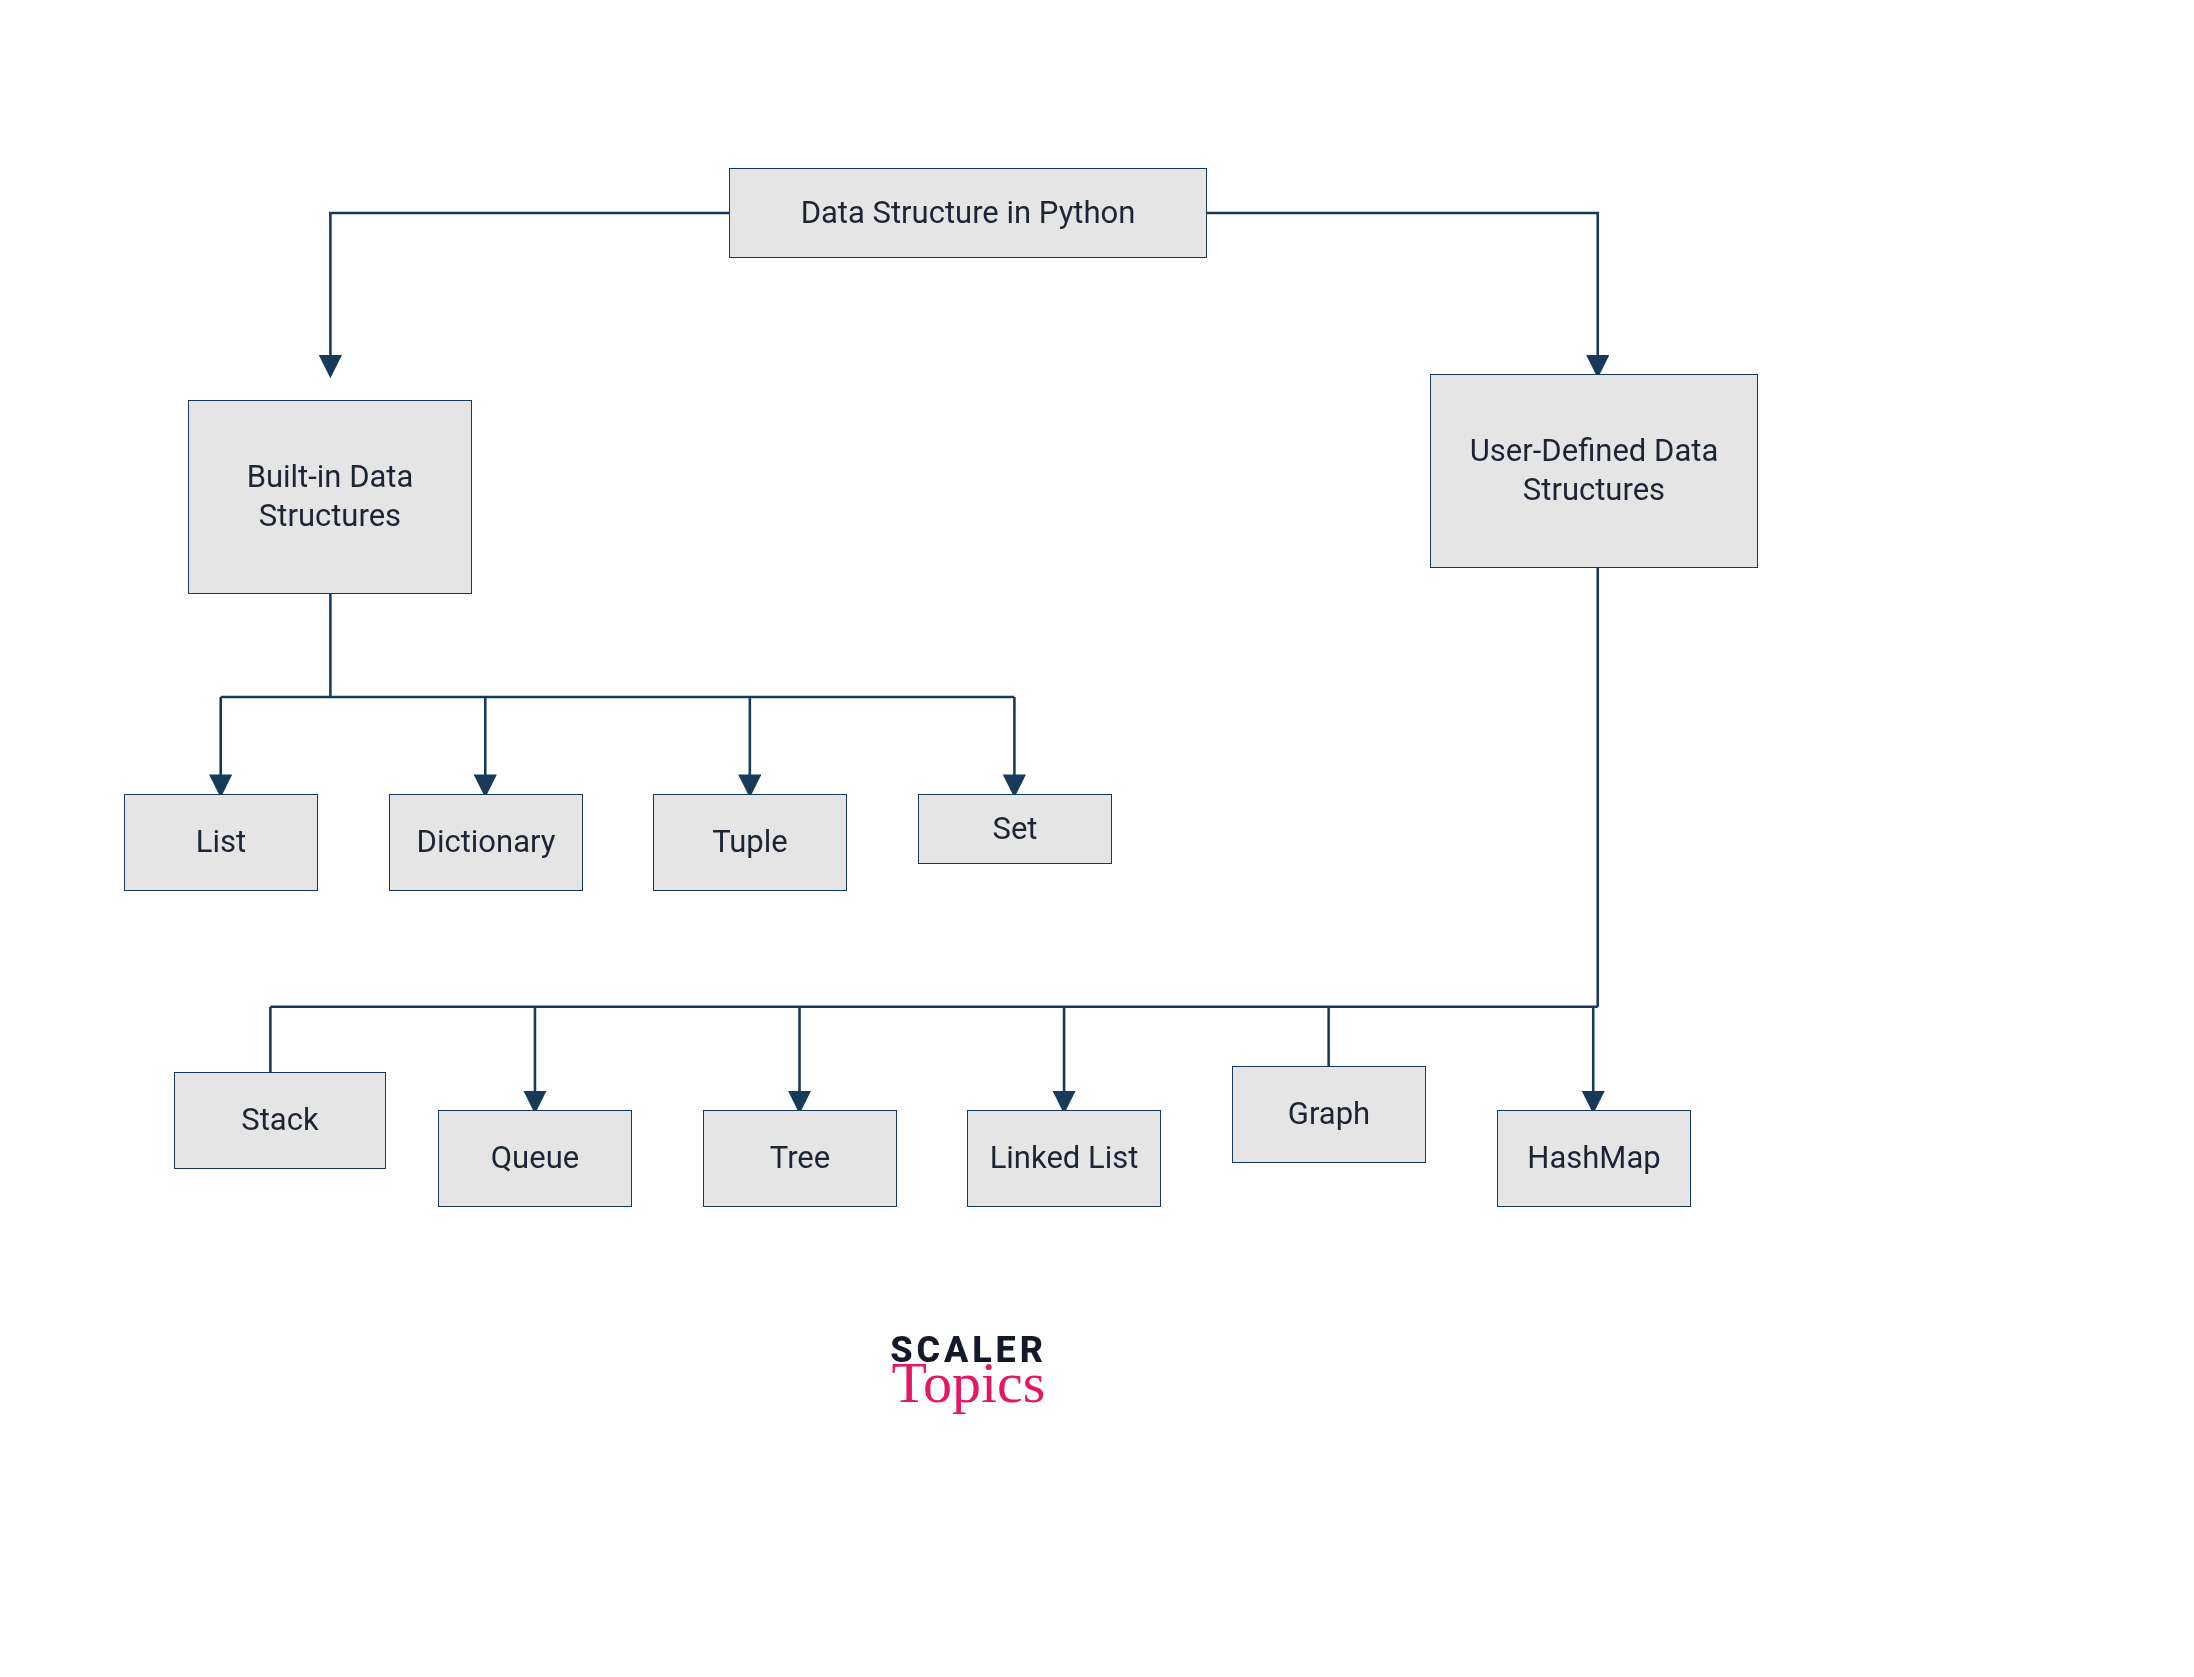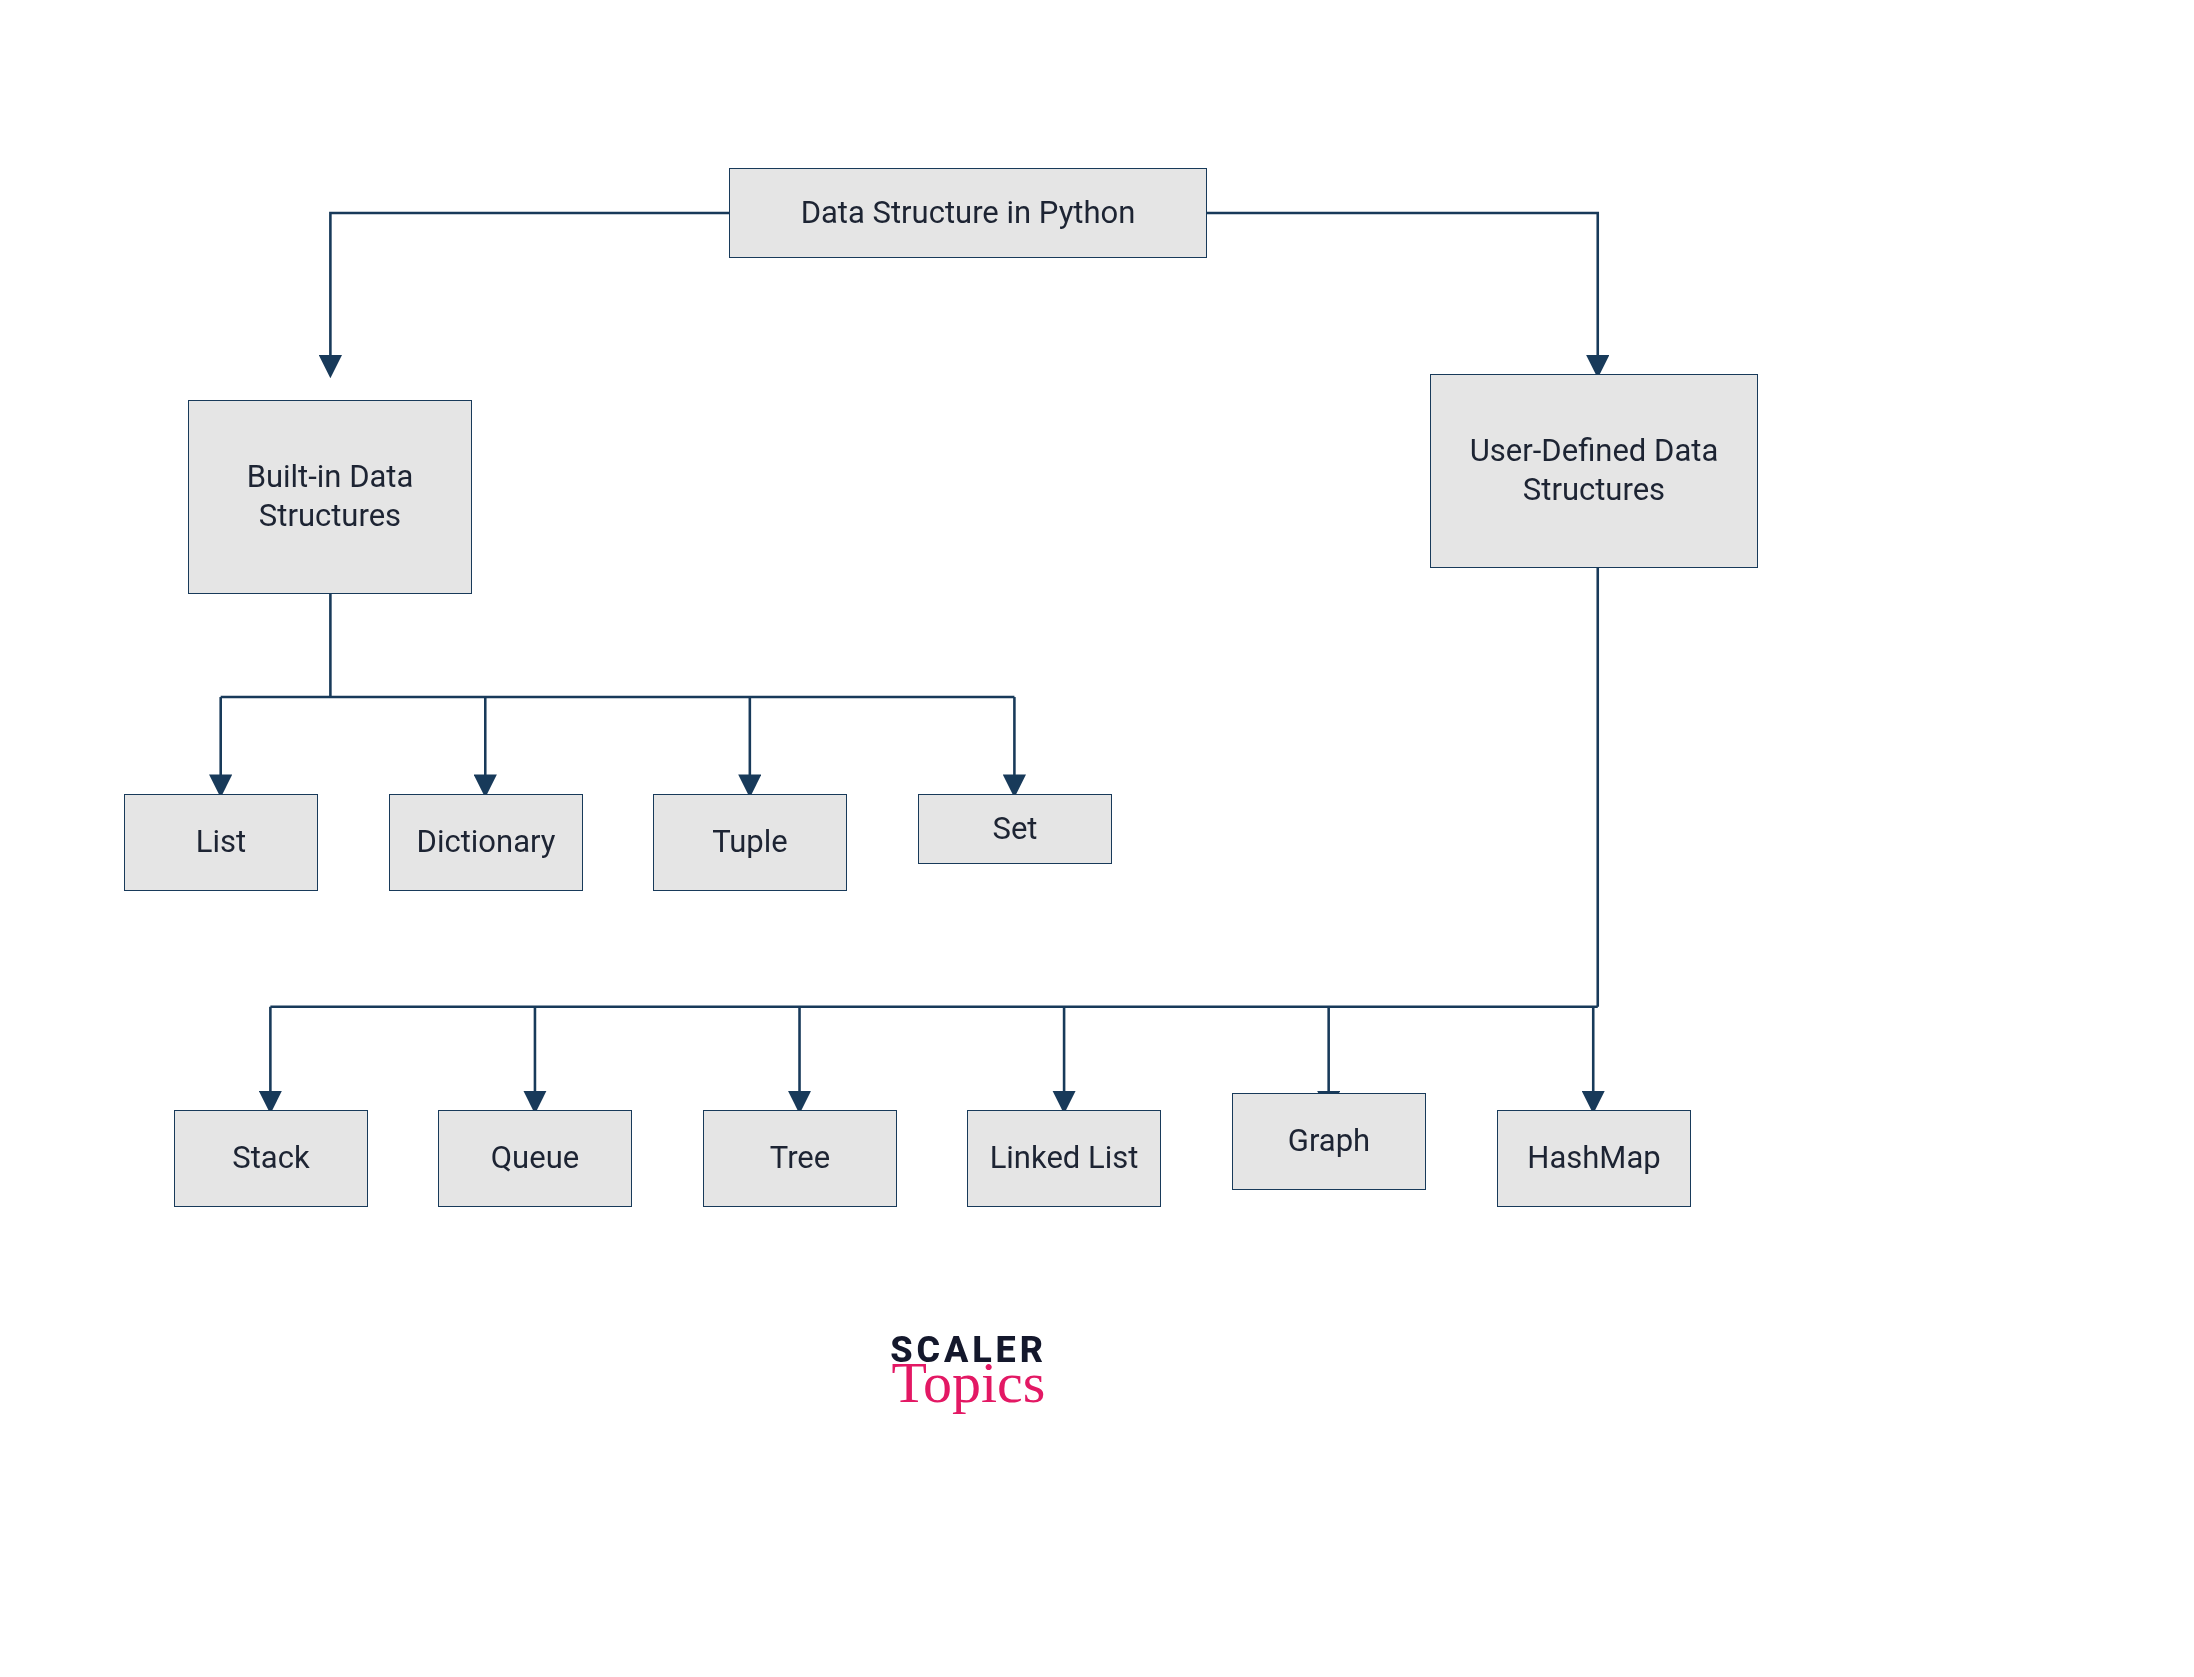--- a/index.html
+++ b/index.html
@@ -108,33 +108,33 @@
   <div class="node" style="left:389px;  top:794px; width:194px; height:97px;">
     <span>Dictionary</span>
   </div>
   <div class="node" style="left:653px; top:794px; width:194px; height:97px;">
     <span>Tuple</span>
   </div>
   <div class="node" style="left:918px; top:794px; width:194px; height:70px;">
     <span>Set</span>
   </div>
 
-  <div class="node" style="left:174px;  top:1110px; width:194px; height:97px;">
+  <div class="node" style="left:174px;  top:1072px; width:212px; height:97px;">
     <span>Stack</span>
   </div>
   <div class="node" style="left:438px;  top:1110px; width:194px; height:97px;">
     <span>Queue</span>
   </div>
   <div class="node" style="left:703px; top:1110px; width:194px; height:97px;">
     <span>Tree</span>
   </div>
   <div class="node" style="left:967px; top:1110px; width:194px; height:97px;">
     <span>Linked List</span>
   </div>
-  <div class="node" style="left:1232px; top:1093px; width:194px; height:97px;">
+  <div class="node" style="left:1232px; top:1066px; width:194px; height:97px;">
     <span>Graph</span>
   </div>
   <div class="node" style="left:1497px; top:1110px; width:194px; height:97px;">
     <span>HashMap</span>
   </div>
 
   <div class="logo" style="left:833px; top:1329px; width:271px;">
     <div class="sc">SCALER</div>
     <div class="tp">Topics</div>
   </div>

